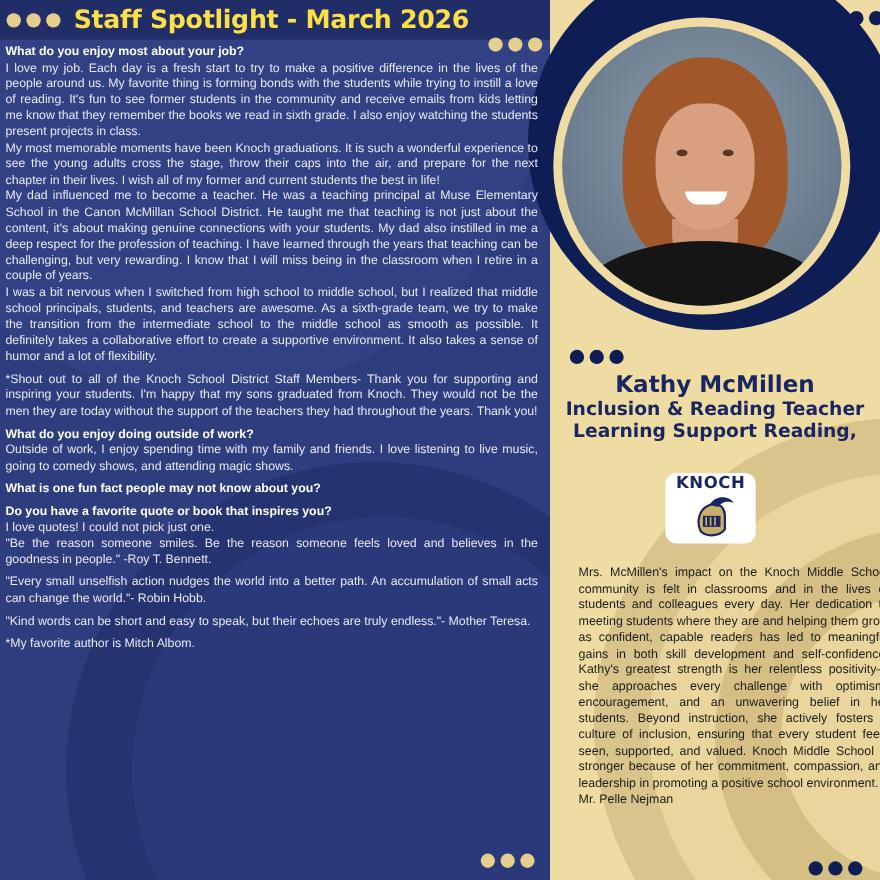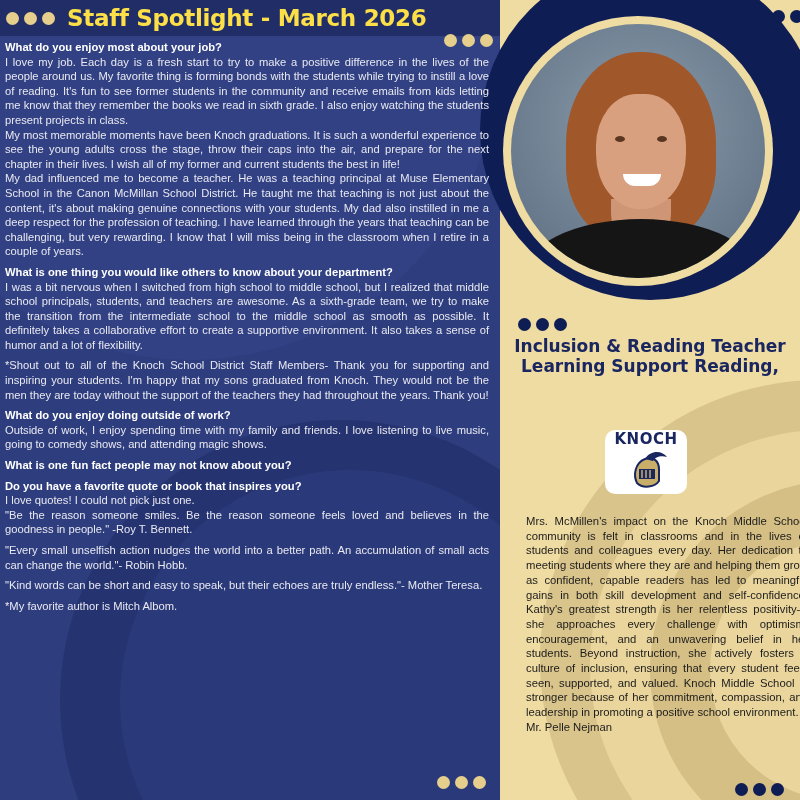--- a/index.html
+++ b/index.html
@@ -88,21 +88,20 @@
 </div>
 
 <div class="content">
   <div class="q first">What do you enjoy most about your job?</div>
   <div class="a">I love my job. Each day is a fresh start to try to make a positive difference in the lives of the people around us. My favorite thing is forming bonds with the students while trying to instill a love of reading. It's fun to see former students in the community and receive emails from kids letting me know that they remember the books we read in sixth grade. I also enjoy watching the students present projects in class.</div>
 
   <div class="a">My most memorable moments have been Knoch graduations. It is such a wonderful experience to see the young adults cross the stage, throw their caps into the air, and prepare for the next chapter in their lives. I wish all of my former and current students the best in life!</div>
 
   <div class="a">My dad influenced me to become a teacher. He was a teaching principal at Muse Elementary School in the Canon McMillan School District. He taught me that teaching is not just about the content, it's about making genuine connections with your students. My dad also instilled in me a deep respect for the profession of teaching. I have learned through the years that teaching can be challenging, but very rewarding. I know that I will miss being in the classroom when I retire in a couple of years.</div>
 
-  <div class="q">What is one thing you would like others to know about your department?</div>
   <div class="a">I was a bit nervous when I switched from high school to middle school, but I realized that middle school principals, students, and teachers are awesome. As a sixth-grade team, we try to make the transition from the intermediate school to the middle school as smooth as possible. It definitely takes a collaborative effort to create a supportive environment. It also takes a sense of humor and a lot of flexibility.</div>
   <div class="p"> *Shout out to all of the Knoch School District Staff Members- Thank you for supporting and inspiring your students. I'm happy that my sons graduated from Knoch. They would not be the men they are today without the support of the teachers they had throughout the years. Thank you!</div>
 
   <div class="q">What do you enjoy doing outside of work?</div>
   <div class="a">Outside of work, I enjoy spending time with my family and friends. I love listening to live music, going to comedy shows, and attending magic shows.</div>
 
   <div class="q">What is one fun fact people may not know about you?</div>
 
   <div class="q">Do you have a favorite quote or book that inspires you?</div>
   <div class="a"> I love quotes! I could not pick just one.</div>
@@ -143,20 +142,21 @@
   <span class="dot navy"></span>
 </div>
 
 <div class="dots dots-name">
   <span class="dot navy"></span>
   <span class="dot navy"></span>
   <span class="dot navy"></span>
 </div>
 
 <div class="name-block">
+  <div class="name">Kathy McMillen</div>
   <div class="role">Inclusion &amp; Reading Teacher</div>
   <div class="role">Learning Support Reading,</div>
 </div>
 
 <div class="logo">
   <div class="wordmark">KNOCH</div>
   <svg class="knight" viewBox="0 0 46 46">
     <path d="M14 36 C10 28 12 16 22 12 C30 9 36 14 36 22 L36 34 C32 40 20 42 14 36 Z" fill="#c9ae6a" stroke="#1a2660" stroke-width="2"></path>
     <path d="M22 12 C28 2 40 4 44 10 C38 8 32 10 30 14" fill="#1a2660"></path>
     <rect x="16" y="22" width="16" height="10" fill="#1a2660"></rect>

